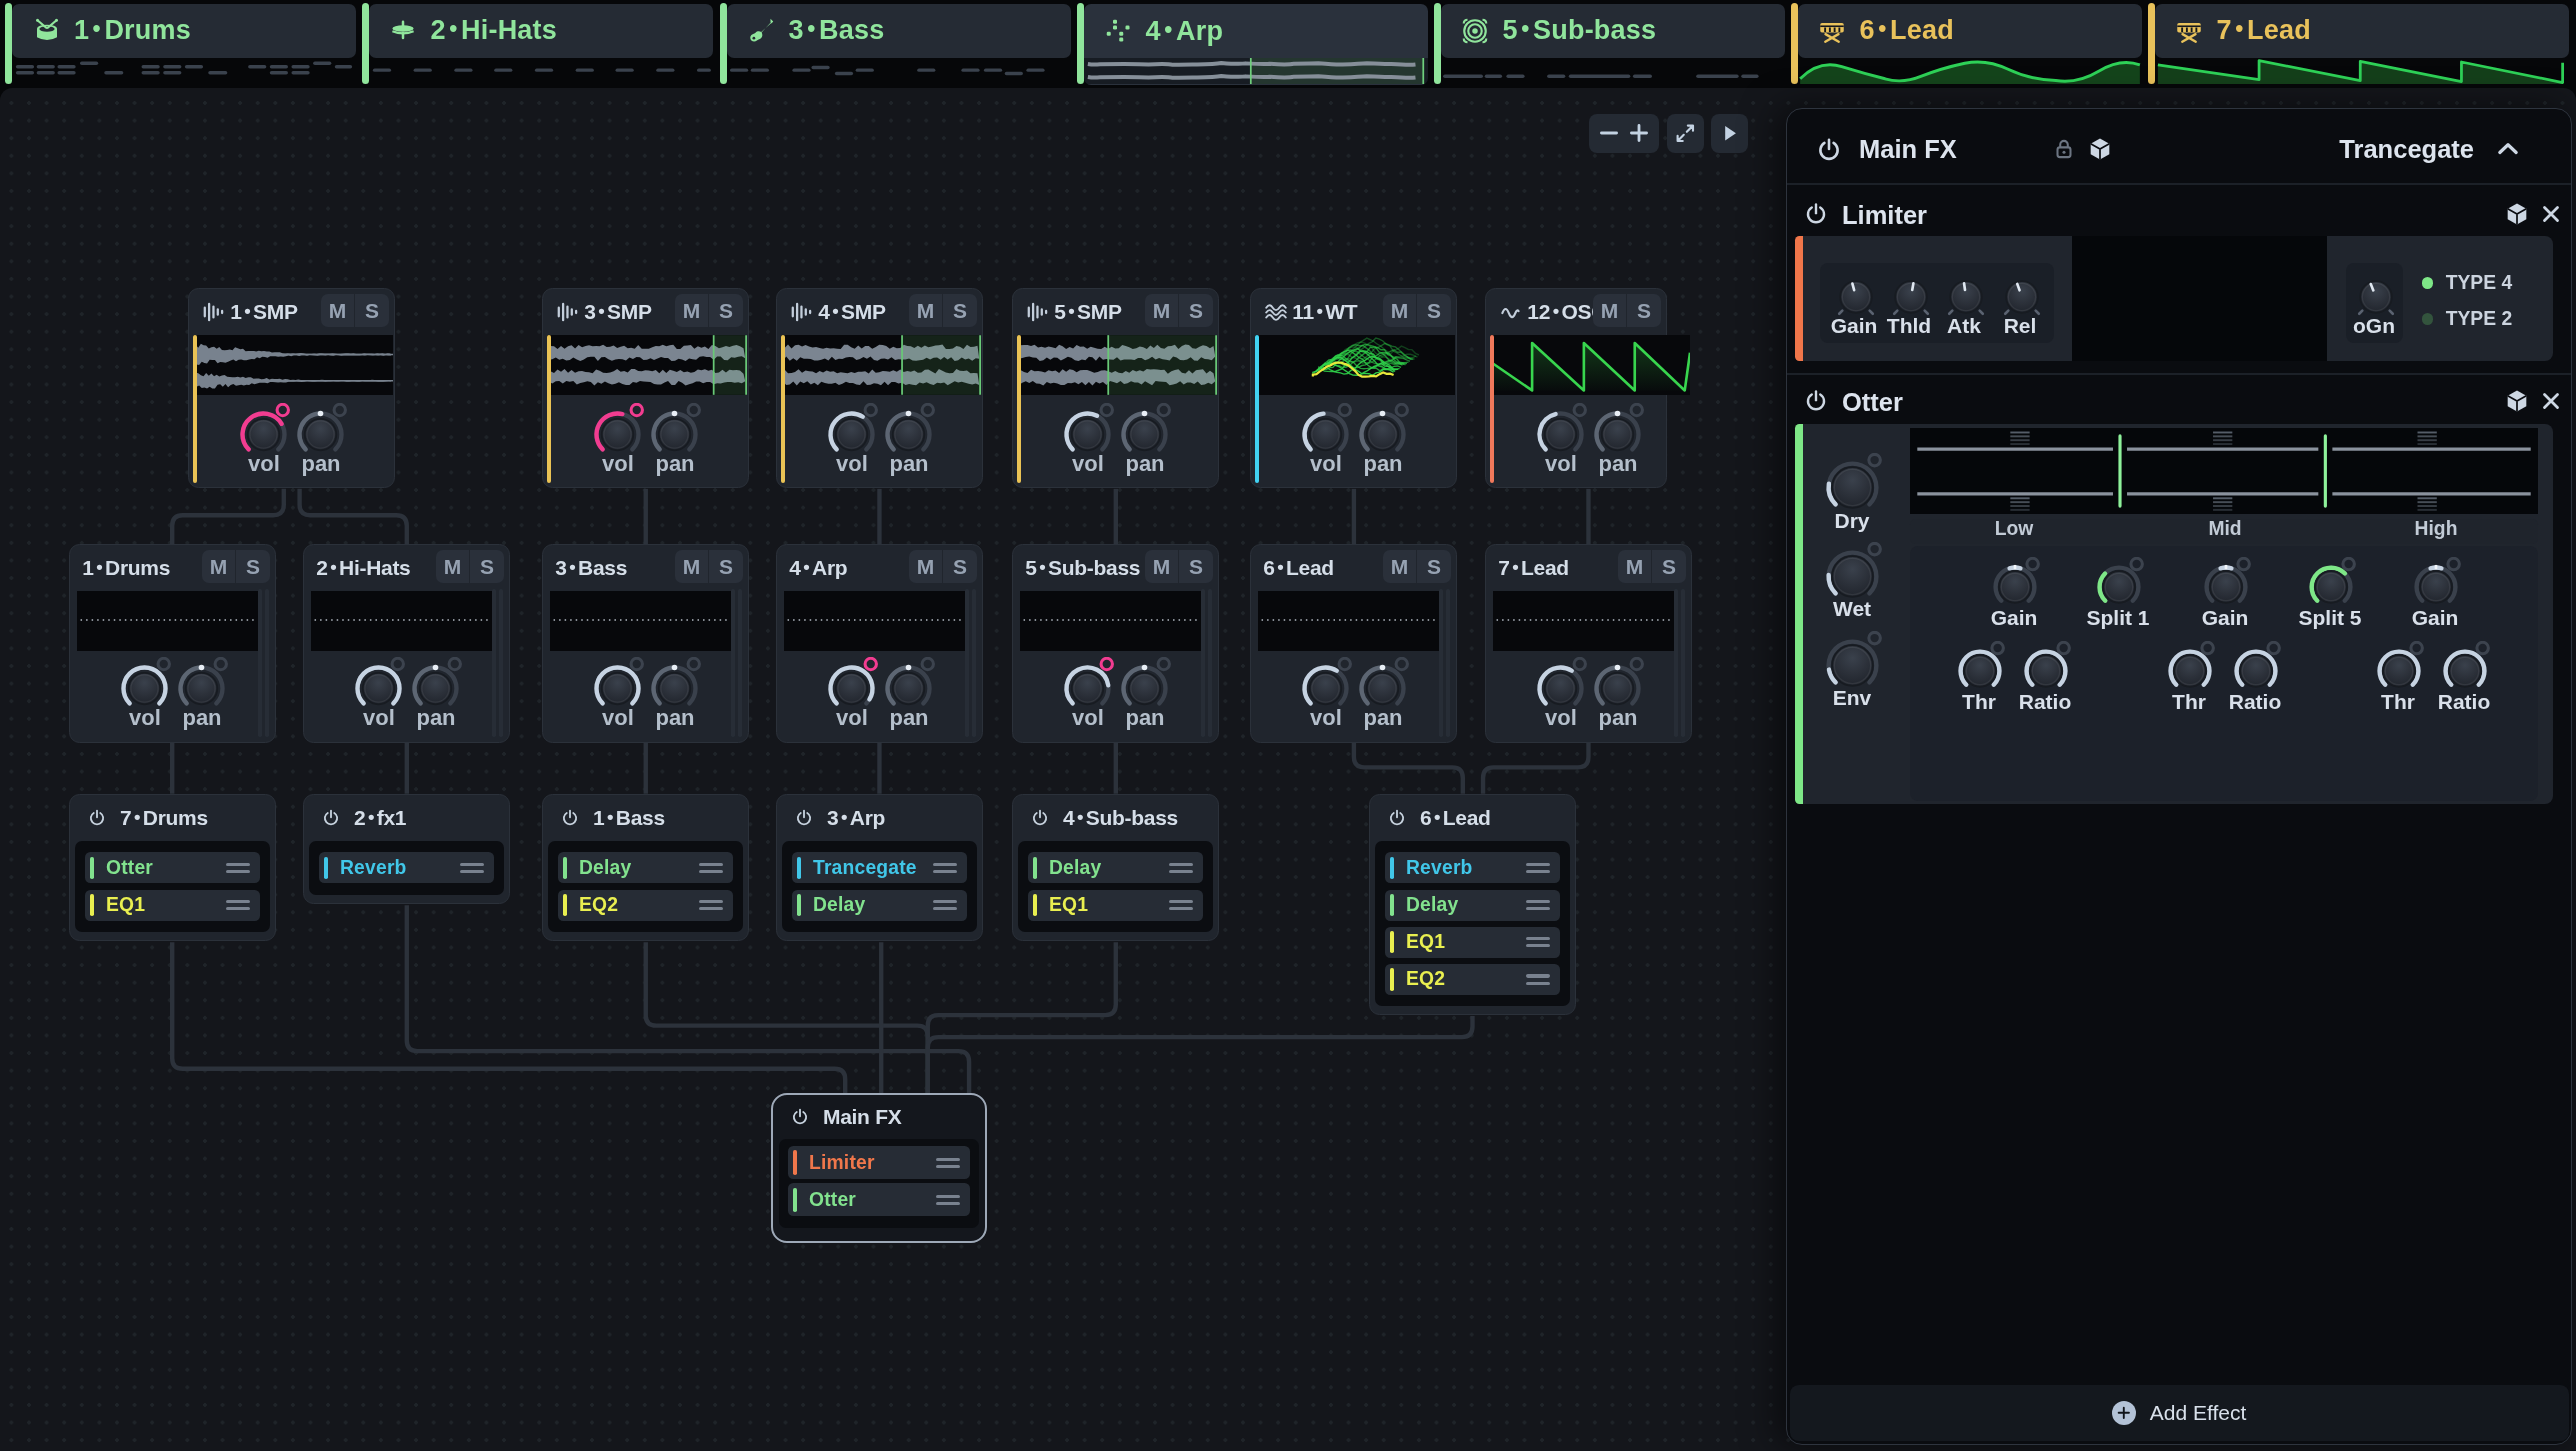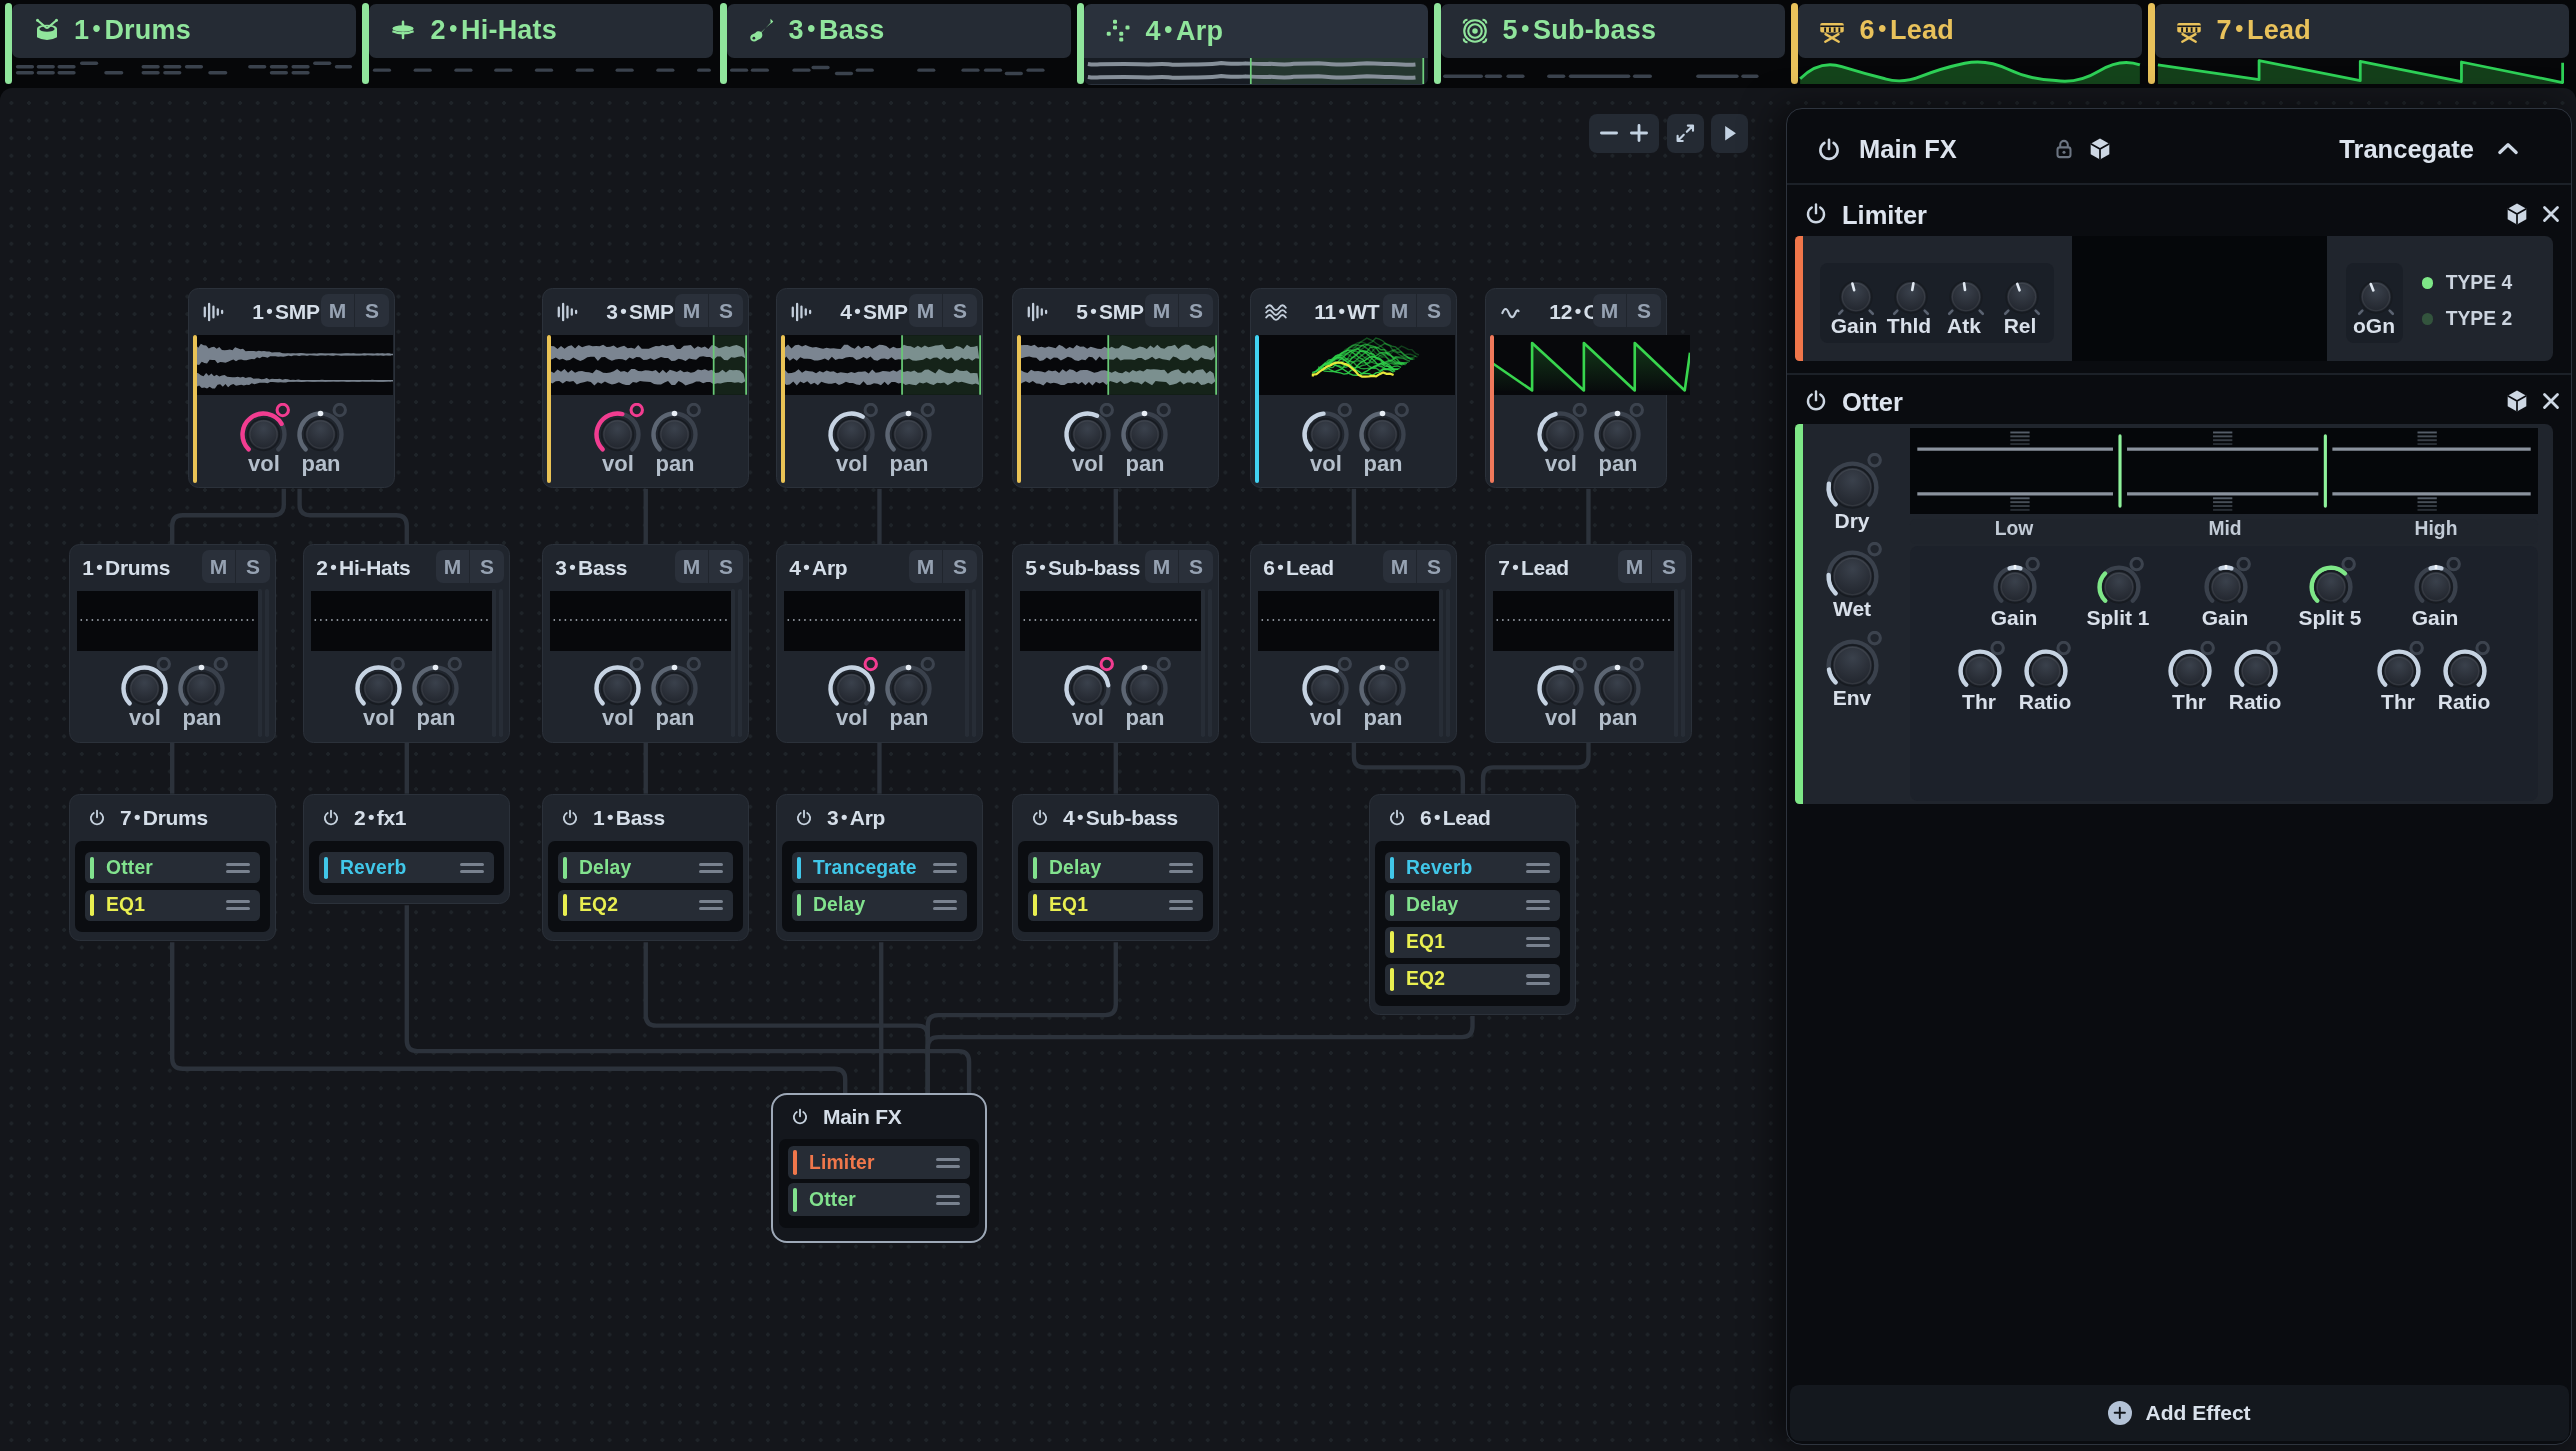--- a/index.html
+++ b/index.html
@@ -30,21 +30,21 @@
     background-size:17.6px 17.6px; background-position:2.6px 6.2px; border-radius:inherit; }
   #wires { position:absolute; left:0; top:0; }
   .node { position:absolute; background:#20252d; border:0.9px solid #2b313a; border-radius:10.5px; }
   .node-title { font-size:21px; font-weight:700; color:#d5dee8; white-space:nowrap; letter-spacing:-0.3px; }
   .node-title .dot { font-size:18.5px; vertical-align:1.8px; padding:0 2.6px; }
   .ms { position:absolute; top:5.3px; right:5.3px; width:68px; height:32.5px; display:flex; background:#2a303a;
     border-radius:7px; overflow:hidden; }
   .ms > div { flex:1; display:flex; align-items:center; justify-content:center;
     font-size:21px; font-weight:700; color:#96a2b2; }
   .ms > div:first-child { border-right:1.8px solid #20252d; }
-  .src-head { position:absolute; left:0; top:0; right:0; height:46px; display:flex; align-items:center; gap:25px; padding-left:12.3px; }
+  .src-head { position:absolute; left:0; top:0; right:0; height:46px; display:flex; align-items:center; gap:3px; padding-left:12.3px; }
   .display { position:absolute; left:3.5px; top:46px; width:200px; height:60px; background:#07080b; overflow:hidden; }
   .mix-display { left:7px; width:182px; }
   .colorbar { position:absolute; left:3.5px; top:46px; width:4.4px; bottom:4.4px; border-radius:2.6px; z-index:3; }
   .knob-label { position:absolute; font-size:22px; font-weight:700; color:#b4bfcb; text-align:center; transform:translateX(-50%); }
   .meterlines { position:absolute; right:6.2px; top:44px; bottom:5.3px; width:10.5px; }
   .meterlines i { position:absolute; top:0; bottom:0; width:3.5px; background:#272d36; border-radius:1.8px; }
   .meterlines i.a { left:0; } .meterlines i.b { right:0; }
   
   .fx-head { position:absolute; left:0; top:0; right:0; height:46px; display:flex; align-items:center; gap:13px; padding-left:17px; }
   .chips { position:absolute; left:5.3px; right:5.3px; top:46px; background:#0b0d11; border-radius:7px; padding:11.4px 9.7px; }
@@ -69,21 +69,21 @@
   .slab-inset { position:absolute; background:#1a1f27; border-radius:8px; }
   .p-knob-label { position:absolute; font-size:21px; font-weight:700; color:#d9e0ea; text-align:center; transform:translateX(-50%); }
   .hr { position:absolute; left:0; right:0; height:1.8px; background:#1c2128; }
   .type-row { position:absolute; display:flex; align-items:center; gap:12.3px; }
   .type-dot { width:11.4px; height:11.4px; border-radius:50%; }
   .type-label { font-size:19.3px; font-weight:600; color:#ccd4df; }
   .band-label { position:absolute; font-size:19.3px; font-weight:600; color:#c2cbd6; transform:translateX(-50%); }
   #addfx { position:absolute; left:2.6px; top:1276px; width:779px; height:56px; background:#14181e; border-radius:8.8px;
     display:flex; align-items:center; justify-content:center; gap:14px; }
   #addfx .plus { width:24px; height:24px; border-radius:50%; background:#b3c2d6; display:flex; align-items:center; justify-content:center; }
-  #addfx .txt { font-size:21px; font-weight:700; color:#d9e1eb; }
+  #addfx .txt { font-size:21px; font-weight:400; color:#d9e1eb; }
   svg { display:block; }
   .abs { position:absolute; }
 </style>
 </head>
 <body>
 
 <div id="app">
   <div id="tabs-row">
       <div class="tab" style="left:5.3px;width:351px">
         <div class="tab-bar" style="background:#90e59c"></div>

